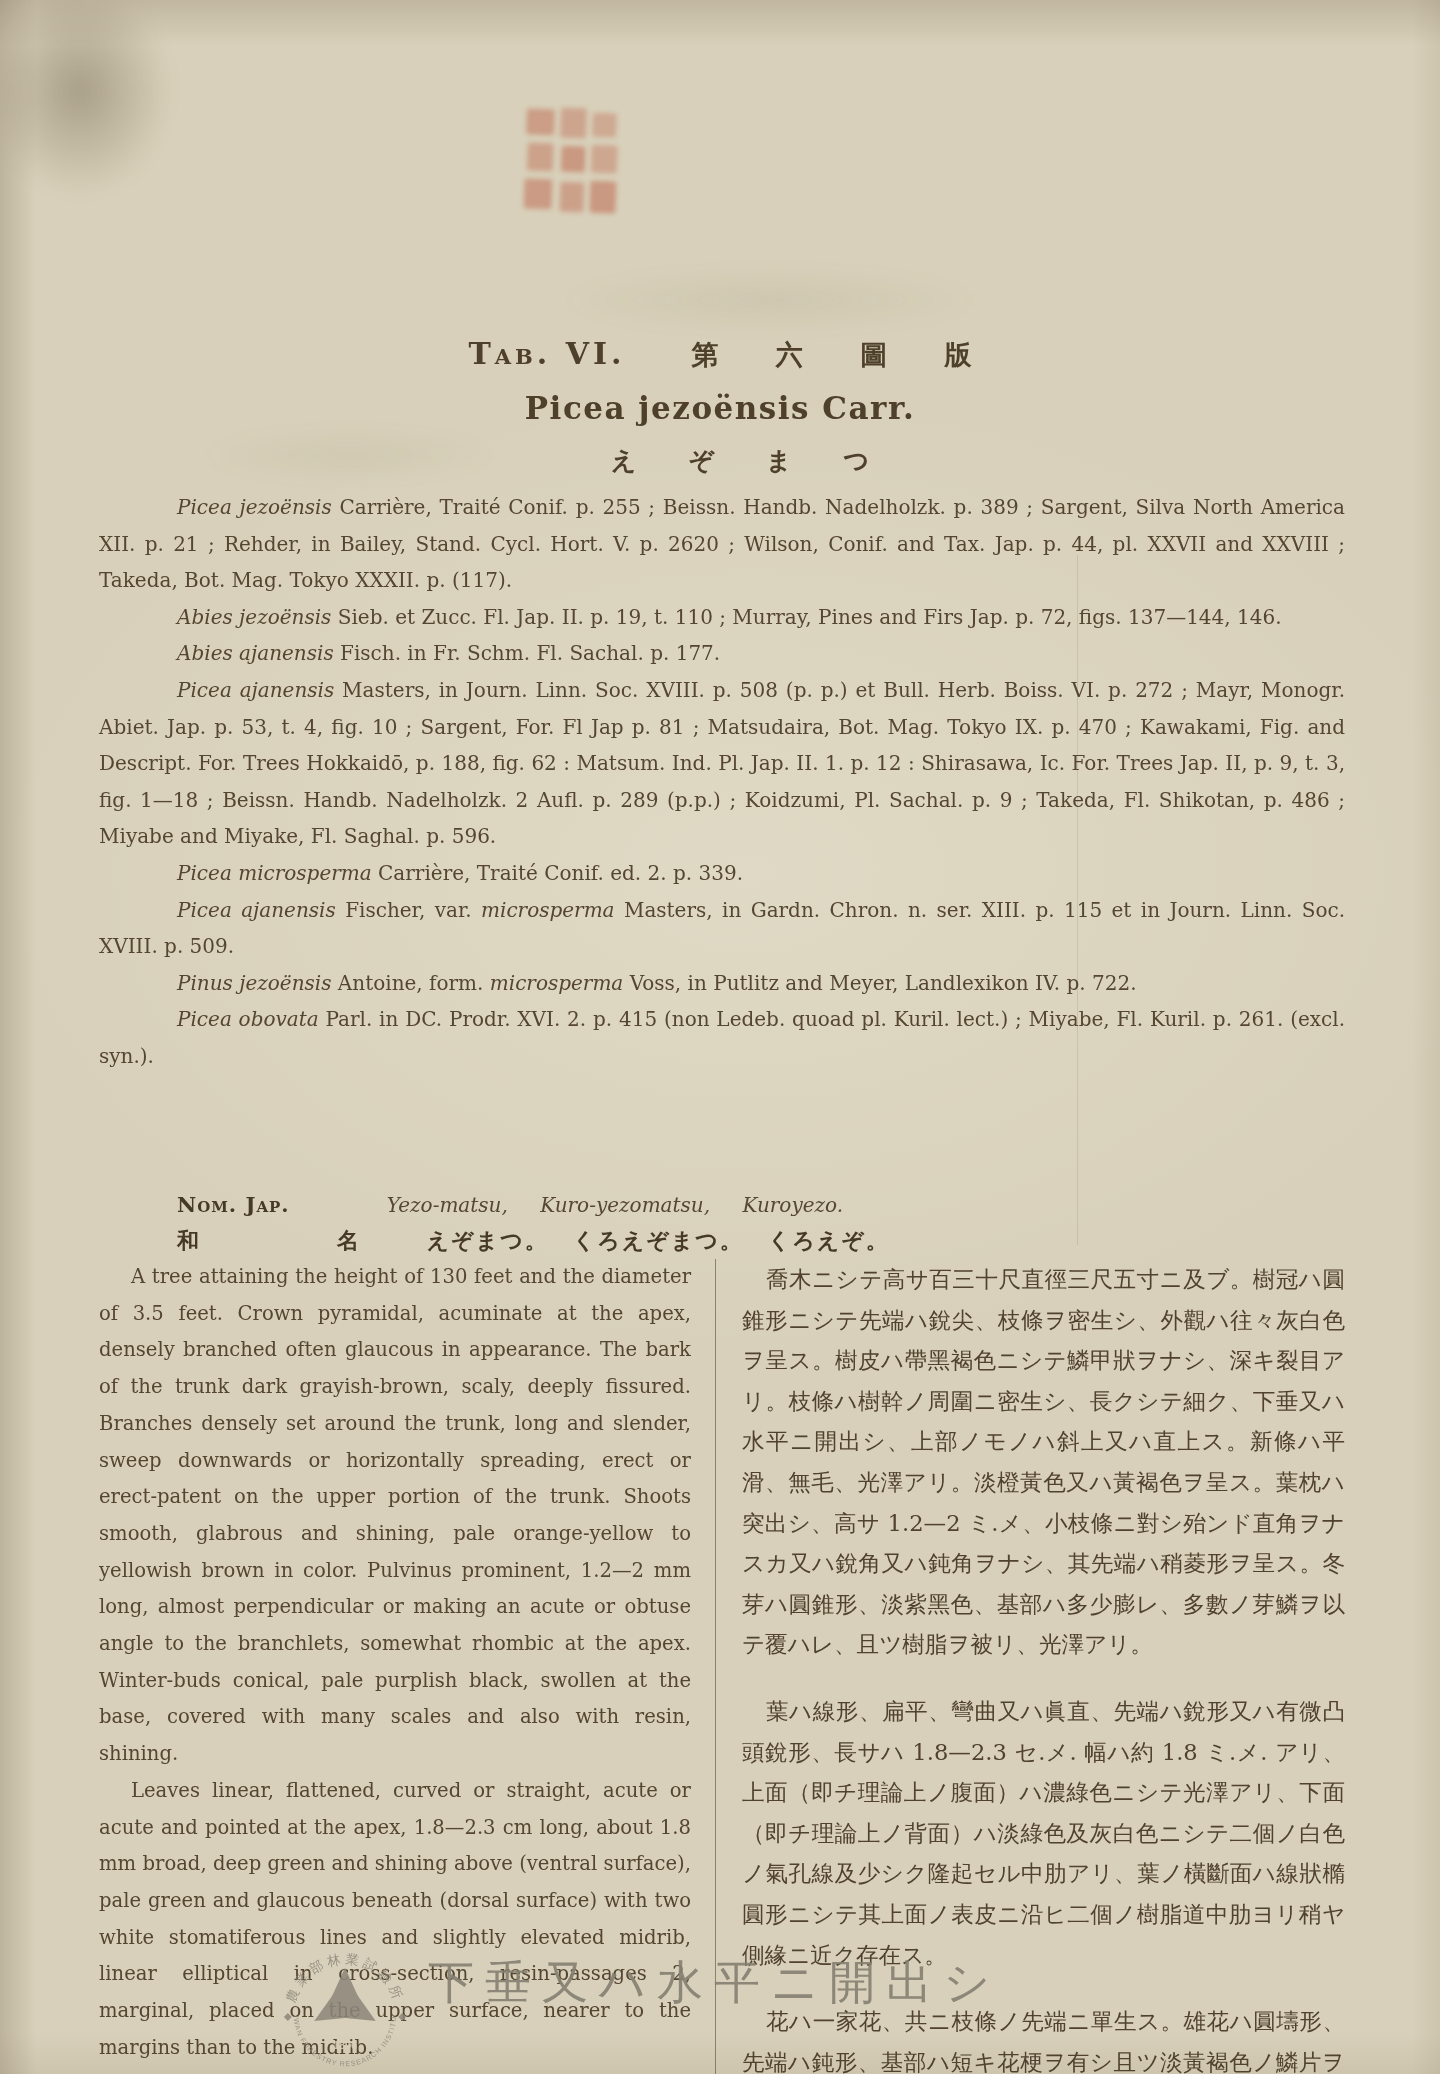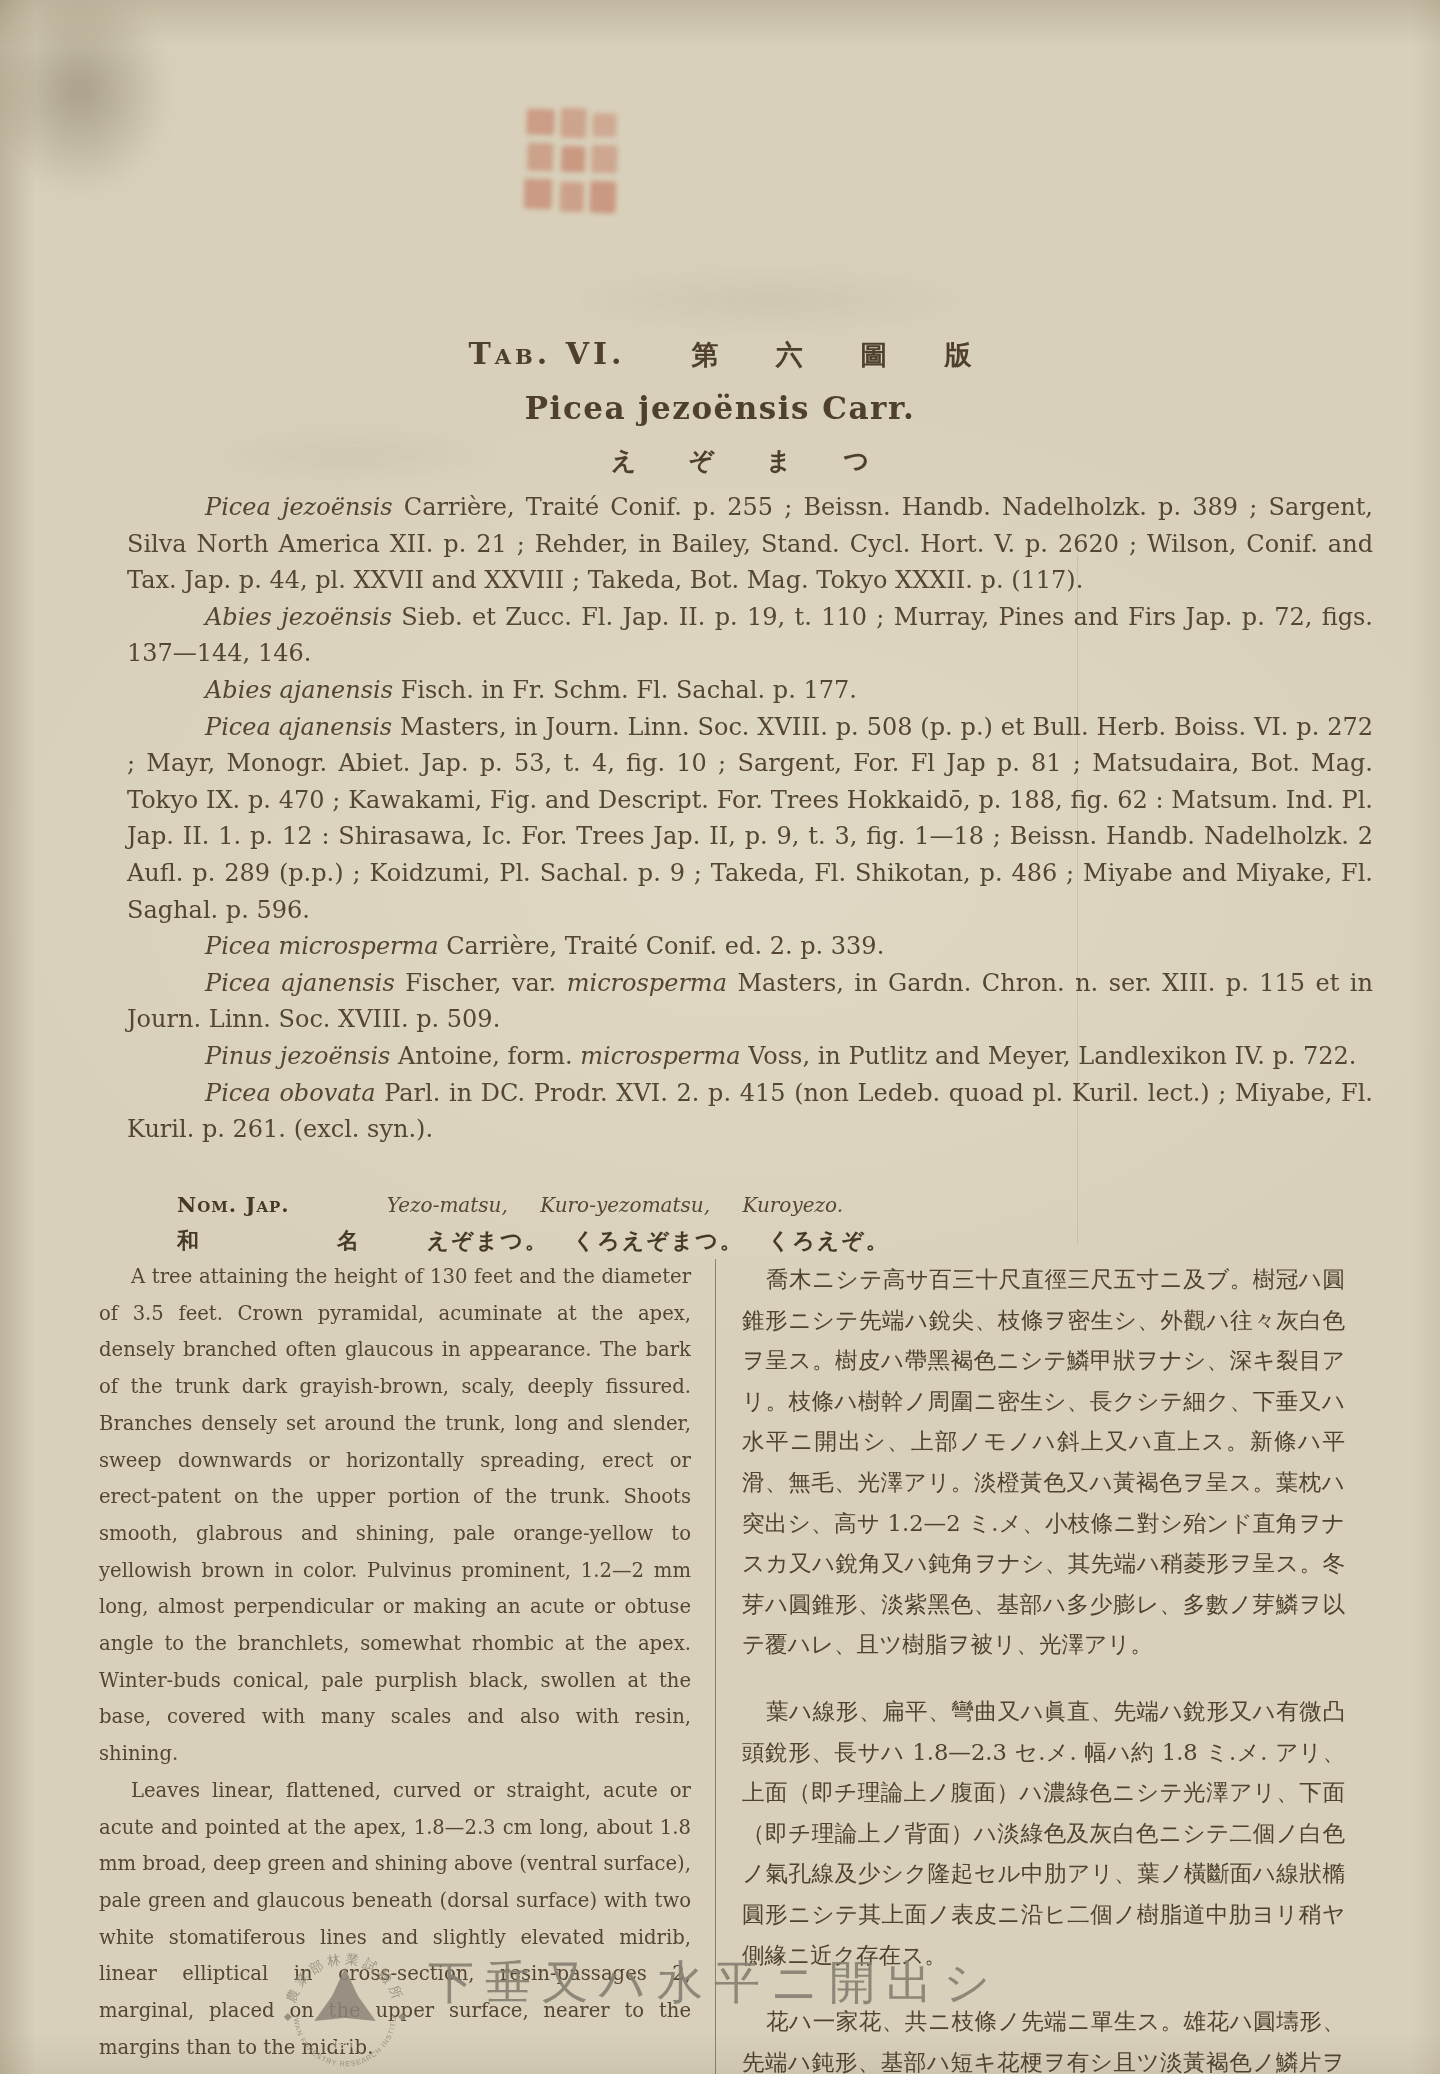--- a/index.html
+++ b/index.html
@@ -72,23 +72,22 @@
   .kana-title {
     position:absolute; top:444px; left:0; width:100%; text-align:center;
     font-weight:bold; font-size:25px; letter-spacing:52px; text-indent:52px;
     color:#4e402b;
     padding-left:20px;
   }
 
   
   .synonymy {
     position:absolute; left:99px; top:489px; width:1246px;
-    font-size:24px; line-height:36.6px; text-align:justify;
+    font-size:20px; line-height:36.6px; text-align:justify;
     color:#554631;
-    margin-left:28px;
   }
   .synonymy p { margin:0; text-indent:78px; }
 
   
   .nomjap { position:absolute; left:99px; top:1192px; width:1246px; white-space:nowrap; }
   .nomjap .label { margin-left:78px; font-variant:small-caps; font-weight:bold; font-size:21px; letter-spacing:1px; color:#463a26;margin-top:28px; }
   .nomjap .names { margin-left:92px; font-style:italic; font-size:20px; word-spacing:26px; }
   .wamei { position:absolute; left:99px; top:1226px; width:1246px; white-space:nowrap; font-weight:bold; color:#463a26; }
   .wamei .label { margin-left:78px; font-size:22px; letter-spacing:58px; }
   .wamei .names { margin-left:4px; font-size:22px; letter-spacing:2px; }

